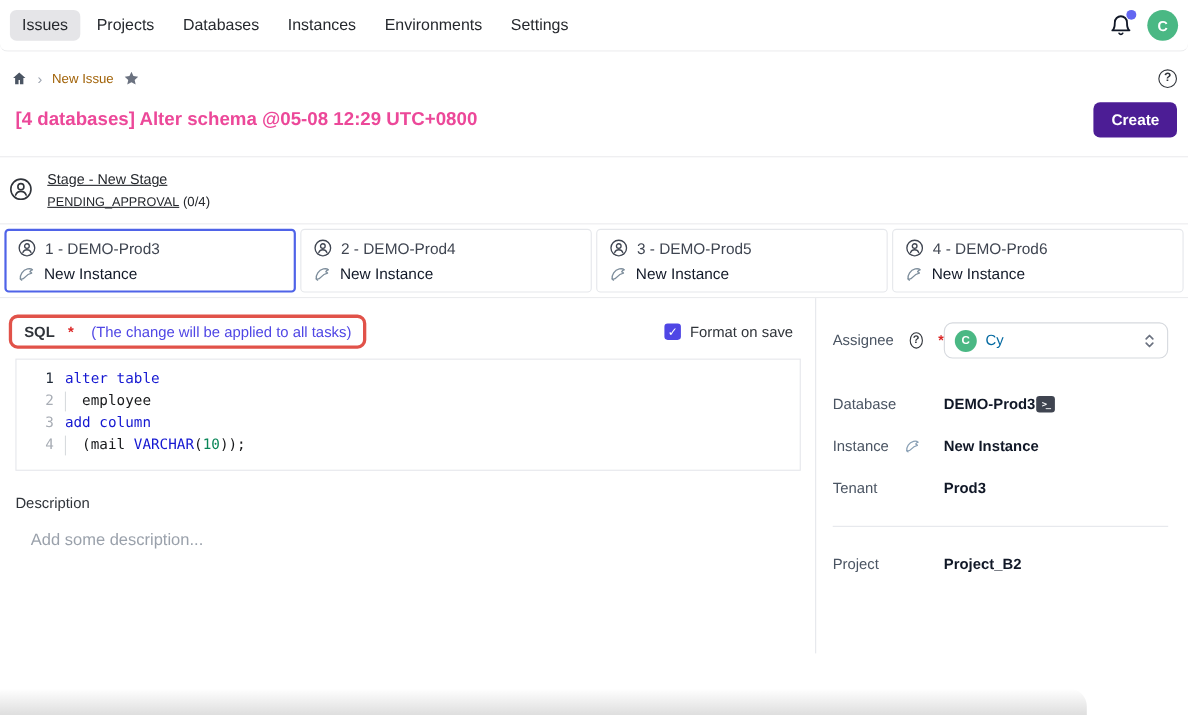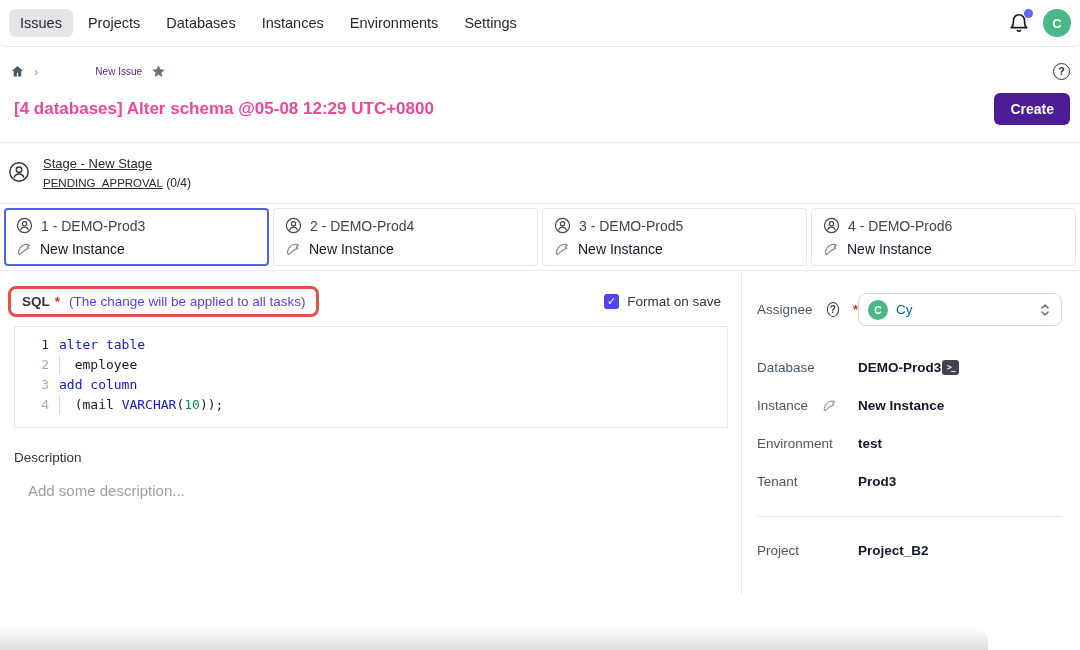--- a/index.html
+++ b/index.html
@@ -16,21 +16,21 @@
   .topnav-right { margin-left:auto; display:flex; align-items:center; gap:13px; }
   .bell-wrap { position:relative; width:22px; height:22px; cursor:pointer; }
   .bell-dot { position:absolute; top:-3px; right:-3px; width:9px; height:9px;
               border-radius:50%; background:#6366f1; }
   .avatar { width:28px; height:28px; border-radius:50%; color:#fff; font-size:13px;
             font-weight:700; display:flex; align-items:center; justify-content:center; cursor:pointer; }
 
   
   .crumb-row { display:flex; align-items:center; padding:14px 10px 0 10px; height:34px; }
   .crumb-sep { color:#9ca3af; font-size:13px; margin:0 9px; }
-  .crumb-label { font-size:10px; color:#4c1d95; cursor:pointer;margin-left:48px; }
+  .crumb-label { font-size:12px; color:#a16207; cursor:pointer; }
   .crumb-star { margin-left:9px; cursor:pointer; display:flex; }
   .help-circle { width:17px; height:17px; border:1.6px solid #30343a; border-radius:50%;
                  font-size:11px; font-weight:700; color:#30343a; display:flex;
                  align-items:center; justify-content:center; cursor:pointer; }
   .crumb-row .help-circle { margin-left:auto; }
 
   
   .title-row { display:flex; align-items:center; margin-top:12px; padding:0 10px 17px 14px;
                border-bottom:1px solid #ebecee; }
   .page-title { font-size:17px; font-weight:700; color:#ec4899; }
@@ -56,21 +56,21 @@
                 font-weight:500; margin-top:7px; }
 
   
   .main { display:flex; align-items:stretch; }
   .main-left { width:742px; border-right:1px solid #e5e7eb; min-height:323px; }
   .main-right { flex:1; padding:0 18px 0 15px; }
 
   
   .sql-header { display:flex; align-items:center; margin-top:15px; padding:0 20px 0 8px; }
   .sql-label-box { display:inline-flex; align-items:center; border:3px solid #e15249;
-                   border-radius:8px; padding:5px 11px; gap:5px; }
+                   border-radius:8px; padding:5px 11px; gap:12px; }
   .sql-word { font-size:13.5px; font-weight:600; color:#30343a; }
   .sql-star { color:#dc2626; font-size:13.5px; font-weight:700; margin-right:4px; }
   .sql-note { font-size:13.5px; }
   .fos-wrap { margin-left:auto; display:flex; align-items:center; gap:8px; cursor:pointer; }
   .checkbox { width:15px; height:15px; border-radius:3px; color:#fff; font-size:11px;
               display:flex; align-items:center; justify-content:center; }
   .fos-label { font-size:13.5px; color:#30343a; }
 
   
   .editor { margin:9px 13px 0 14px; border:1px solid #e5e7eb; background:#fff;
@@ -326,24 +326,20 @@
           <span class="side-label">
             <span>Instance</span>
             <svg width="15" height="15" viewBox="0 0 16 16" fill="none" stroke="#8aa0b5" stroke-width="1.2" stroke-linecap="round" stroke-linejoin="round">
               <path d="M2.5 12.5c-.4-3.4 2-8 6.5-9 1.8-.4 3.6-.1 4.5.8-1.3.3-2 1-2.3 1.8.8.2 1.3.6 1.6 1.2-2.8.6-4.6 2-6 3.6-1.2 1.4-2.8 2.3-4.3 1.6z"></path>
                 <path d="M2.5 12.5l1.2 1.2"></path>
               </svg>
           </span>
           <span class="side-value">New Instance</span>
         </div>
         <div class="side-row">
-          <span class="side-label">Environment</span>
-          <span class="side-value">test</span>
-        </div>
-        <div class="side-row">
           <span class="side-label">Tenant</span>
           <span class="side-value">Prod3</span>
         </div>
       </div>
 
       <div class="side-divider"></div>
 
       <div class="side-row project-row">
         <span class="side-label">Project</span>
         <span class="side-value">Project_B2</span>

